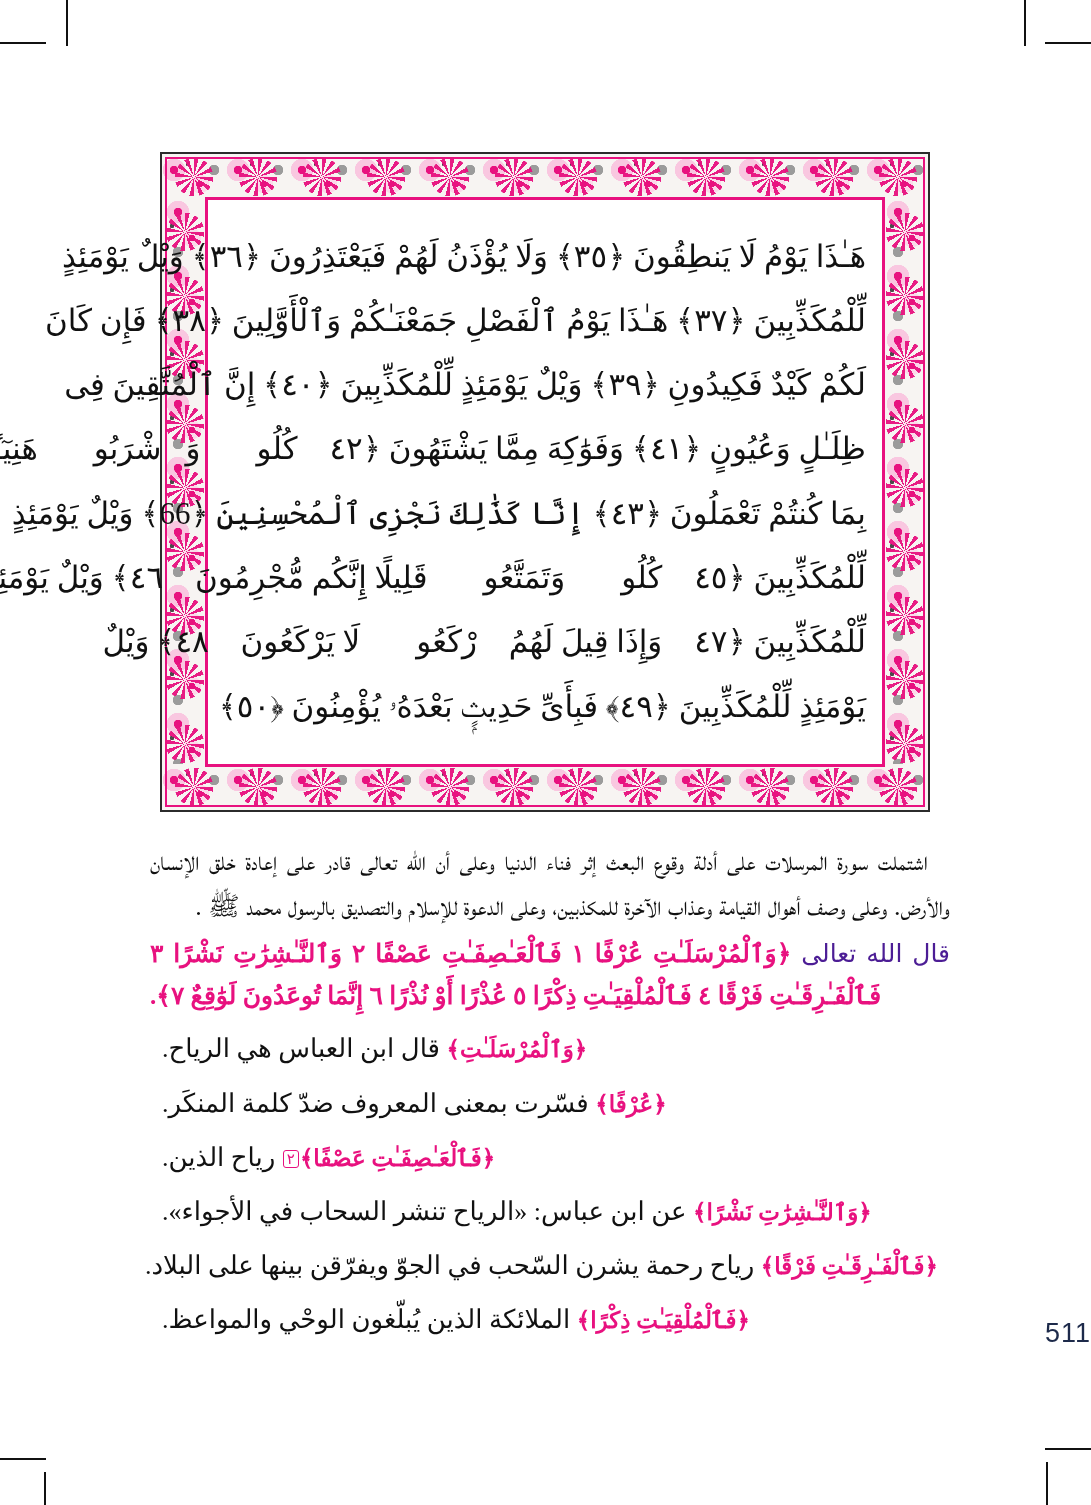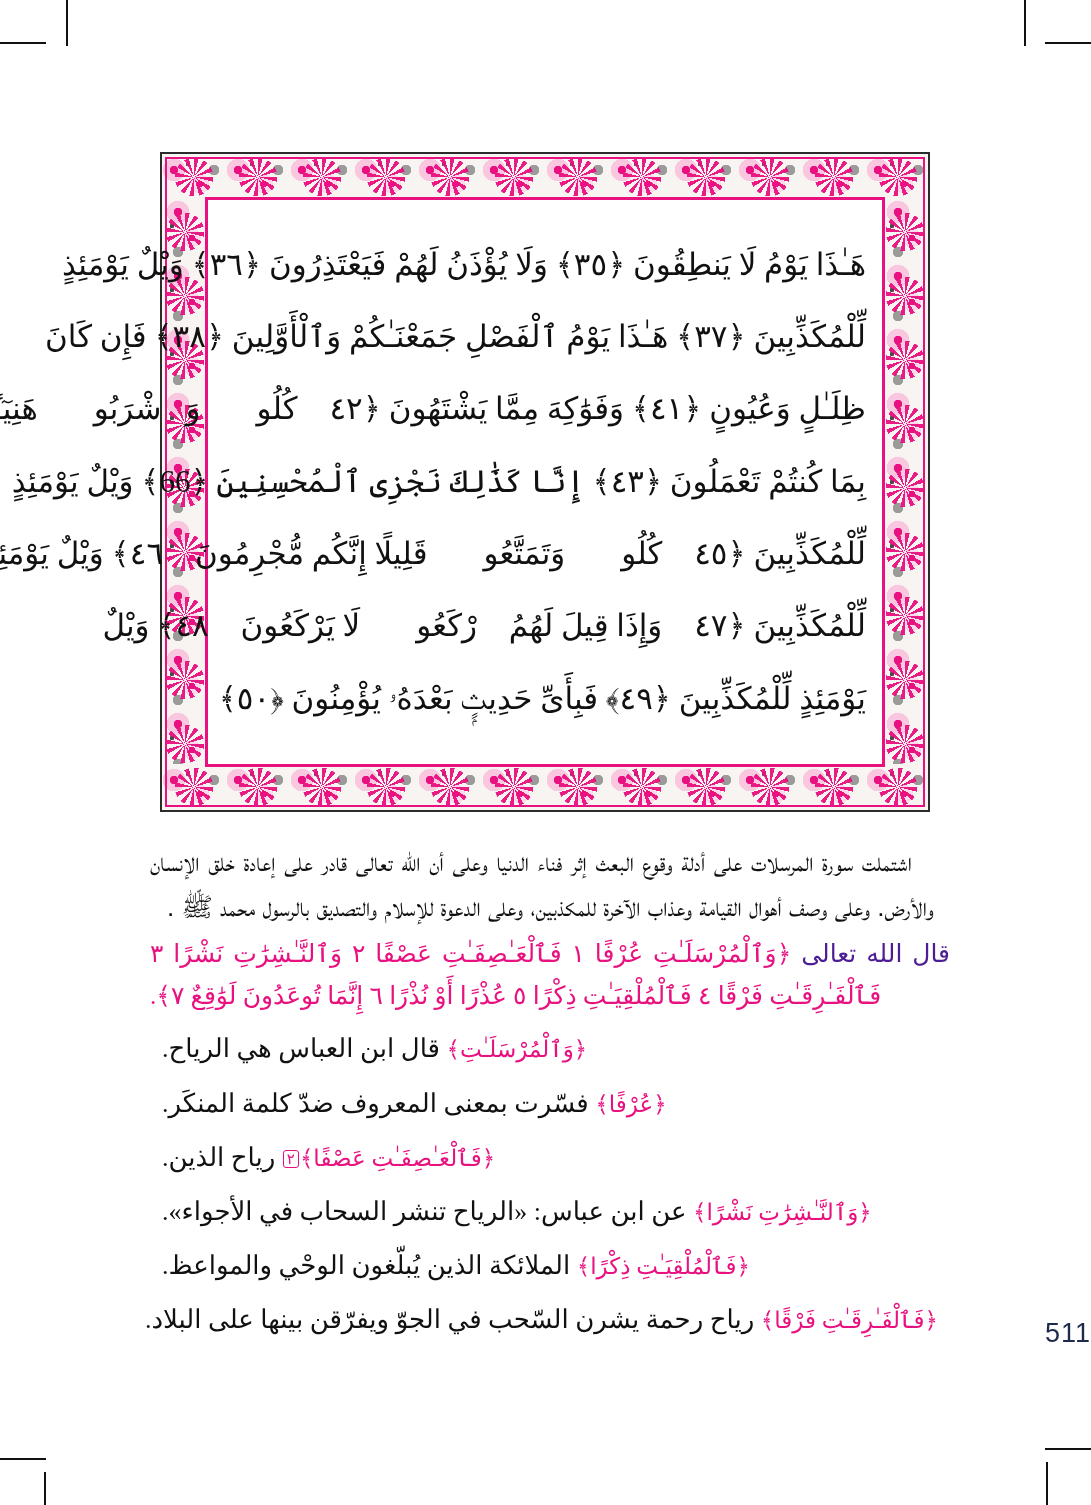--- a/index.html
+++ b/index.html
@@ -167,32 +167,32 @@
     top: 840px;
     width: 800px;
     direction: rtl;
     color: #111;
   }
   .intro-p {
     font-size: 26px;
     line-height: 1.72;
     text-align: justify;
     text-indent: 22px;
-    margin: 0 16px 4px 0;
-    font-family: Liberation Sans, sans-serif;
+    margin: 0 0 4px 0;
+    font-family: Liberation Serif, serif;
   }
   .quoted-block {
     font-size: 25px;
     line-height: 1.66;
     margin: 0;
     text-align: justify;
     text-align-last: left;
   }
   .intro-lead { color: #4c1d95; }
-  .q { color: #e8117f; font-weight: normal; letter-spacing: -0.3px; }
+  .q { color: #e8117f; font-weight: bold; letter-spacing: -0.3px; }
   .ayah-sm {
     display: inline-block;
     color: #e8117f;
     font-size: 15px;
     border: 1.6px solid #e8117f;
     border-radius: 3px;
     padding: 0 3px;
     line-height: 1.1;
     transform: translateY(-2px);
     margin: 0 1px;
@@ -248,20 +248,21 @@
       <div class="motif"></div>
       <div class="petals"></div>
     </div>
 
   <div class="keyline-outer"></div>
   <div class="keyline-inner"></div>
 
   <div id="verse-area">
     <div class="verse-line">هَـٰذَا يَوْمُ لَا يَنطِقُونَ ﴿٣٥﴾ وَلَا يُؤْذَنُ لَهُمْ فَيَعْتَذِرُونَ ﴿٣٦﴾ وَيْلٌ يَوْمَئِذٍ</div>
     <div class="verse-line">لِّلْمُكَذِّبِينَ ﴿٣٧﴾ هَـٰذَا يَوْمُ ٱلْفَصْلِ جَمَعْنَـٰكُمْ وَٱلْأَوَّلِينَ ﴿٣٨﴾ فَإِن كَانَ</div>
+    <div class="verse-line">لَكُمْ كَيْدٌ فَكِيدُونِ ﴿٣٩﴾ وَيْلٌ يَوْمَئِذٍ لِّلْمُكَذِّبِينَ ﴿٤٠﴾ إِنَّ ٱلْمُتَّقِينَ فِى</div>
     <div class="verse-line">ظِلَـٰلٍ وَعُيُونٍ ﴿٤١﴾ وَفَوَٰكِهَ مِمَّا يَشْتَهُونَ ﴿٤٢﴾ كُلُوا۟ وَٱشْرَبُوا۟ هَنِيٓـًٔا</div>
     <div class="verse-line">بِمَا كُنتُمْ تَعْمَلُونَ ﴿٤٣﴾ إِنَّا كَذَٰلِكَ نَجْزِى ٱلْمُحْسِنِينَ ﴿66﴾ وَيْلٌ يَوْمَئِذٍ</div>
     <div class="verse-line">لِّلْمُكَذِّبِينَ ﴿٤٥﴾ كُلُوا۟ وَتَمَتَّعُوا۟ قَلِيلًا إِنَّكُم مُّجْرِمُونَ ﴿٤٦﴾ وَيْلٌ يَوْمَئِذٍ</div>
     <div class="verse-line">لِّلْمُكَذِّبِينَ ﴿٤٧﴾ وَإِذَا قِيلَ لَهُمُ ٱرْكَعُوا۟ لَا يَرْكَعُونَ ﴿٤٨﴾ وَيْلٌ</div>
     <div class="verse-line">يَوْمَئِذٍ لِّلْمُكَذِّبِينَ ﴿٤٩﴾ فَبِأَىِّ حَدِيثٍۭ بَعْدَهُۥ يُؤْمِنُونَ ﴿٥٠﴾</div>
   </div>
 </div>
 
 <div id="commentary">
 
@@ -286,24 +287,24 @@
     <span class="q">﴿فَٱلْعَـٰصِفَـٰتِ عَصْفًا﴾</span><span class="ayah-sm">٢</span>
     <span>رياح الذين.</span>
   </p>
 
   <p class="gloss-line">
     <span class="q">﴿وَٱلنَّـٰشِرَٰتِ نَشْرًا﴾</span>
     <span>عن ابن عباس: «الرياح تنشر السحاب في الأجواء».</span>
   </p>
 
   <p class="gloss-line">
+    <span class="q">﴿فَٱلْفَـٰرِقَـٰتِ فَرْقًا﴾</span>
+    <span>رياح رحمة يشرن السّحب في الجوّ ويفرّقن بينها على البلاد.</span>
+  </p>
+
+  <p class="gloss-line">
     <span class="q">﴿فَٱلْمُلْقِيَـٰتِ ذِكْرًا﴾</span>
     <span>الملائكة الذين يُبلّغون الوحْي والمواعظ.</span>
   </p>
 
-  <p class="gloss-line">
-    <span class="q">﴿فَٱلْفَـٰرِقَـٰتِ فَرْقًا﴾</span>
-    <span>رياح رحمة يشرن السّحب في الجوّ ويفرّقن بينها على البلاد.</span>
-  </p>
-
 </div>
 
 <div id="page-number">511</div>
 
 </body></html>

